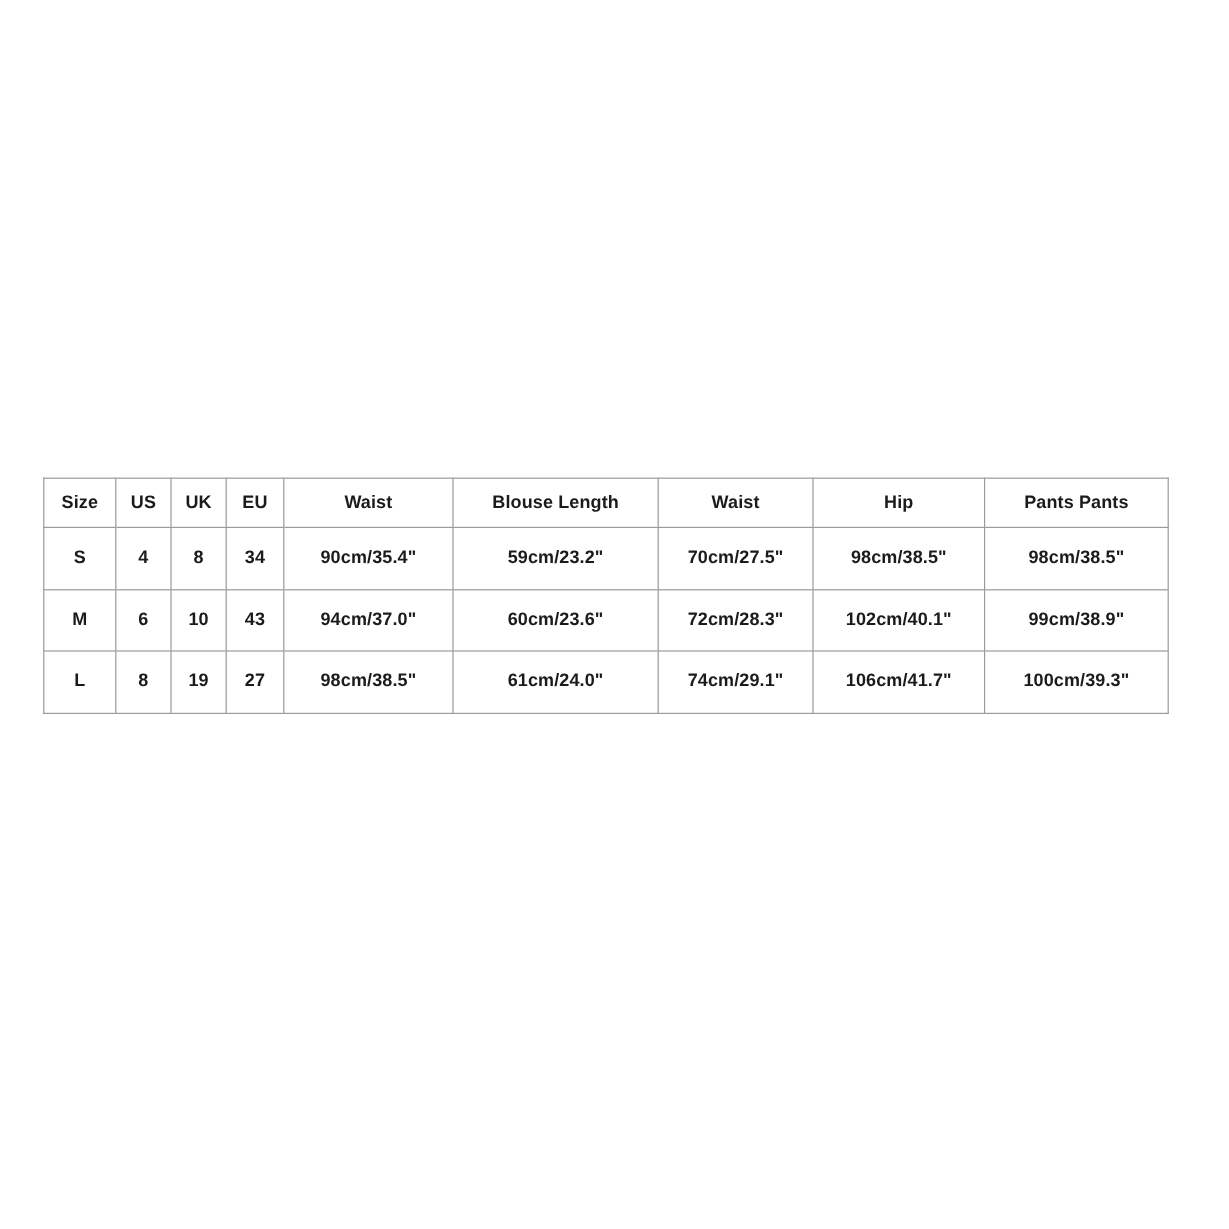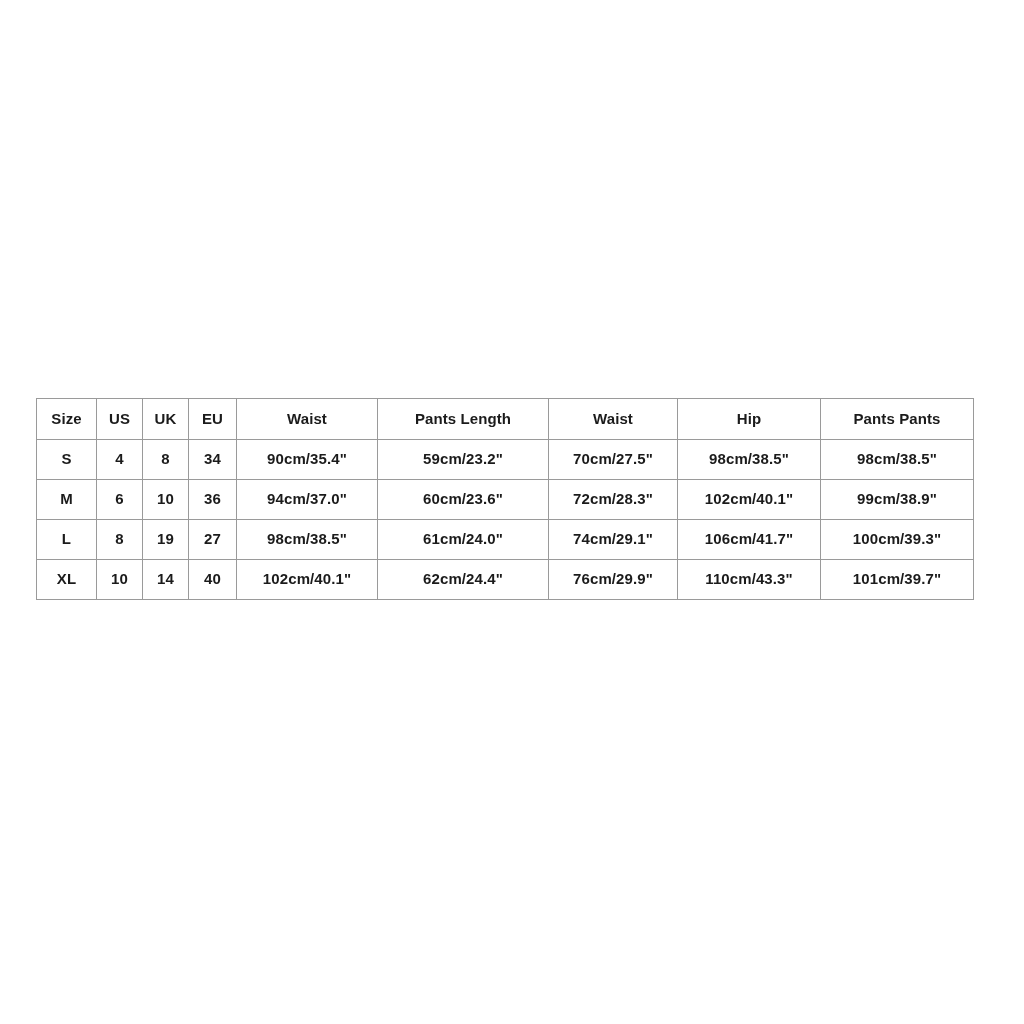--- a/index.html
+++ b/index.html
@@ -83,21 +83,21 @@
       <col class="c-hip">
       <col class="c-pants">
     </colgroup>
     <thead>
       <tr>
         <th>Size</th>
         <th>US</th>
         <th>UK</th>
         <th>EU</th>
         <th>Waist</th>
-        <th>Pants Length</th>
+        <th>Blouse Length</th>
         <th>Waist</th>
         <th>Hip</th>
         <th>Pants Pants</th>
       </tr>
     </thead>
     <tbody>
       <tr>
         <td>S</td>
         <td>4</td>
         <td>8</td>
@@ -105,44 +105,33 @@
         <td>90cm/35.4"</td>
         <td>59cm/23.2"</td>
         <td>70cm/27.5"</td>
         <td>98cm/38.5"</td>
         <td>98cm/38.5"</td>
       </tr>
       <tr>
         <td>M</td>
         <td>6</td>
         <td>10</td>
-        <td>36</td>
+        <td>43</td>
         <td>94cm/37.0"</td>
         <td>60cm/23.6"</td>
         <td>72cm/28.3"</td>
         <td>102cm/40.1"</td>
         <td>99cm/38.9"</td>
       </tr>
       <tr>
         <td>L</td>
         <td>8</td>
         <td>19</td>
         <td>27</td>
         <td>98cm/38.5"</td>
         <td>61cm/24.0"</td>
         <td>74cm/29.1"</td>
         <td>106cm/41.7"</td>
         <td>100cm/39.3"</td>
       </tr>
-      <tr>
-        <td>XL</td>
-        <td>10</td>
-        <td>14</td>
-        <td>40</td>
-        <td>102cm/40.1"</td>
-        <td>62cm/24.4"</td>
-        <td>76cm/29.9"</td>
-        <td>110cm/43.3"</td>
-        <td>101cm/39.7"</td>
-      </tr>
     </tbody>
   </table>
 </div>
 
 </body></html>

